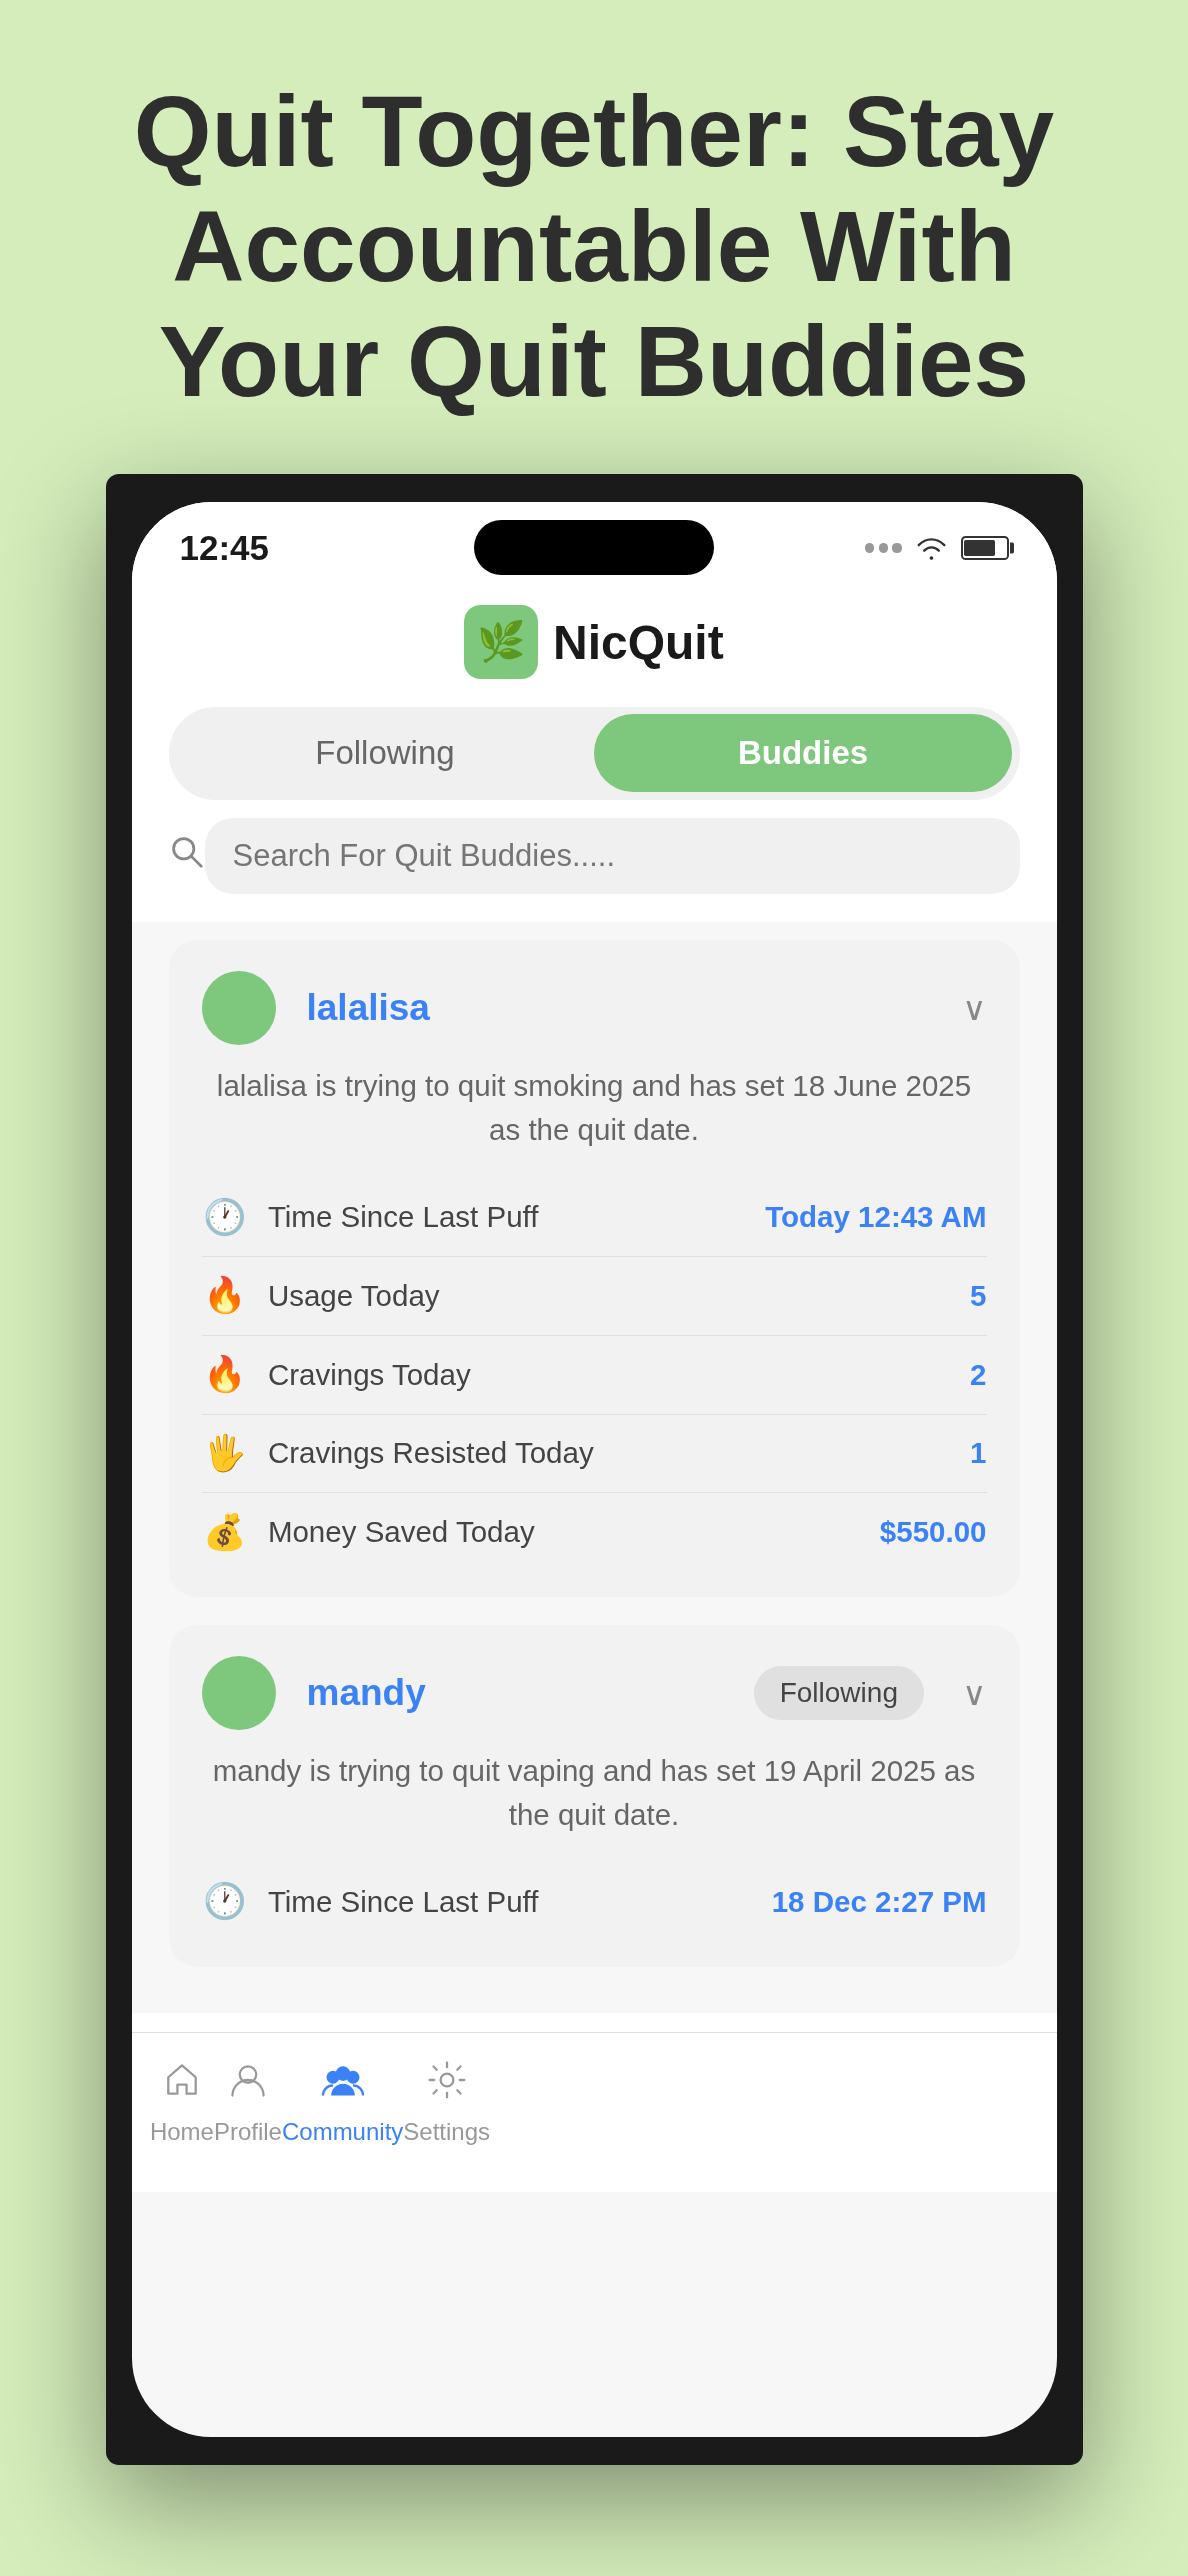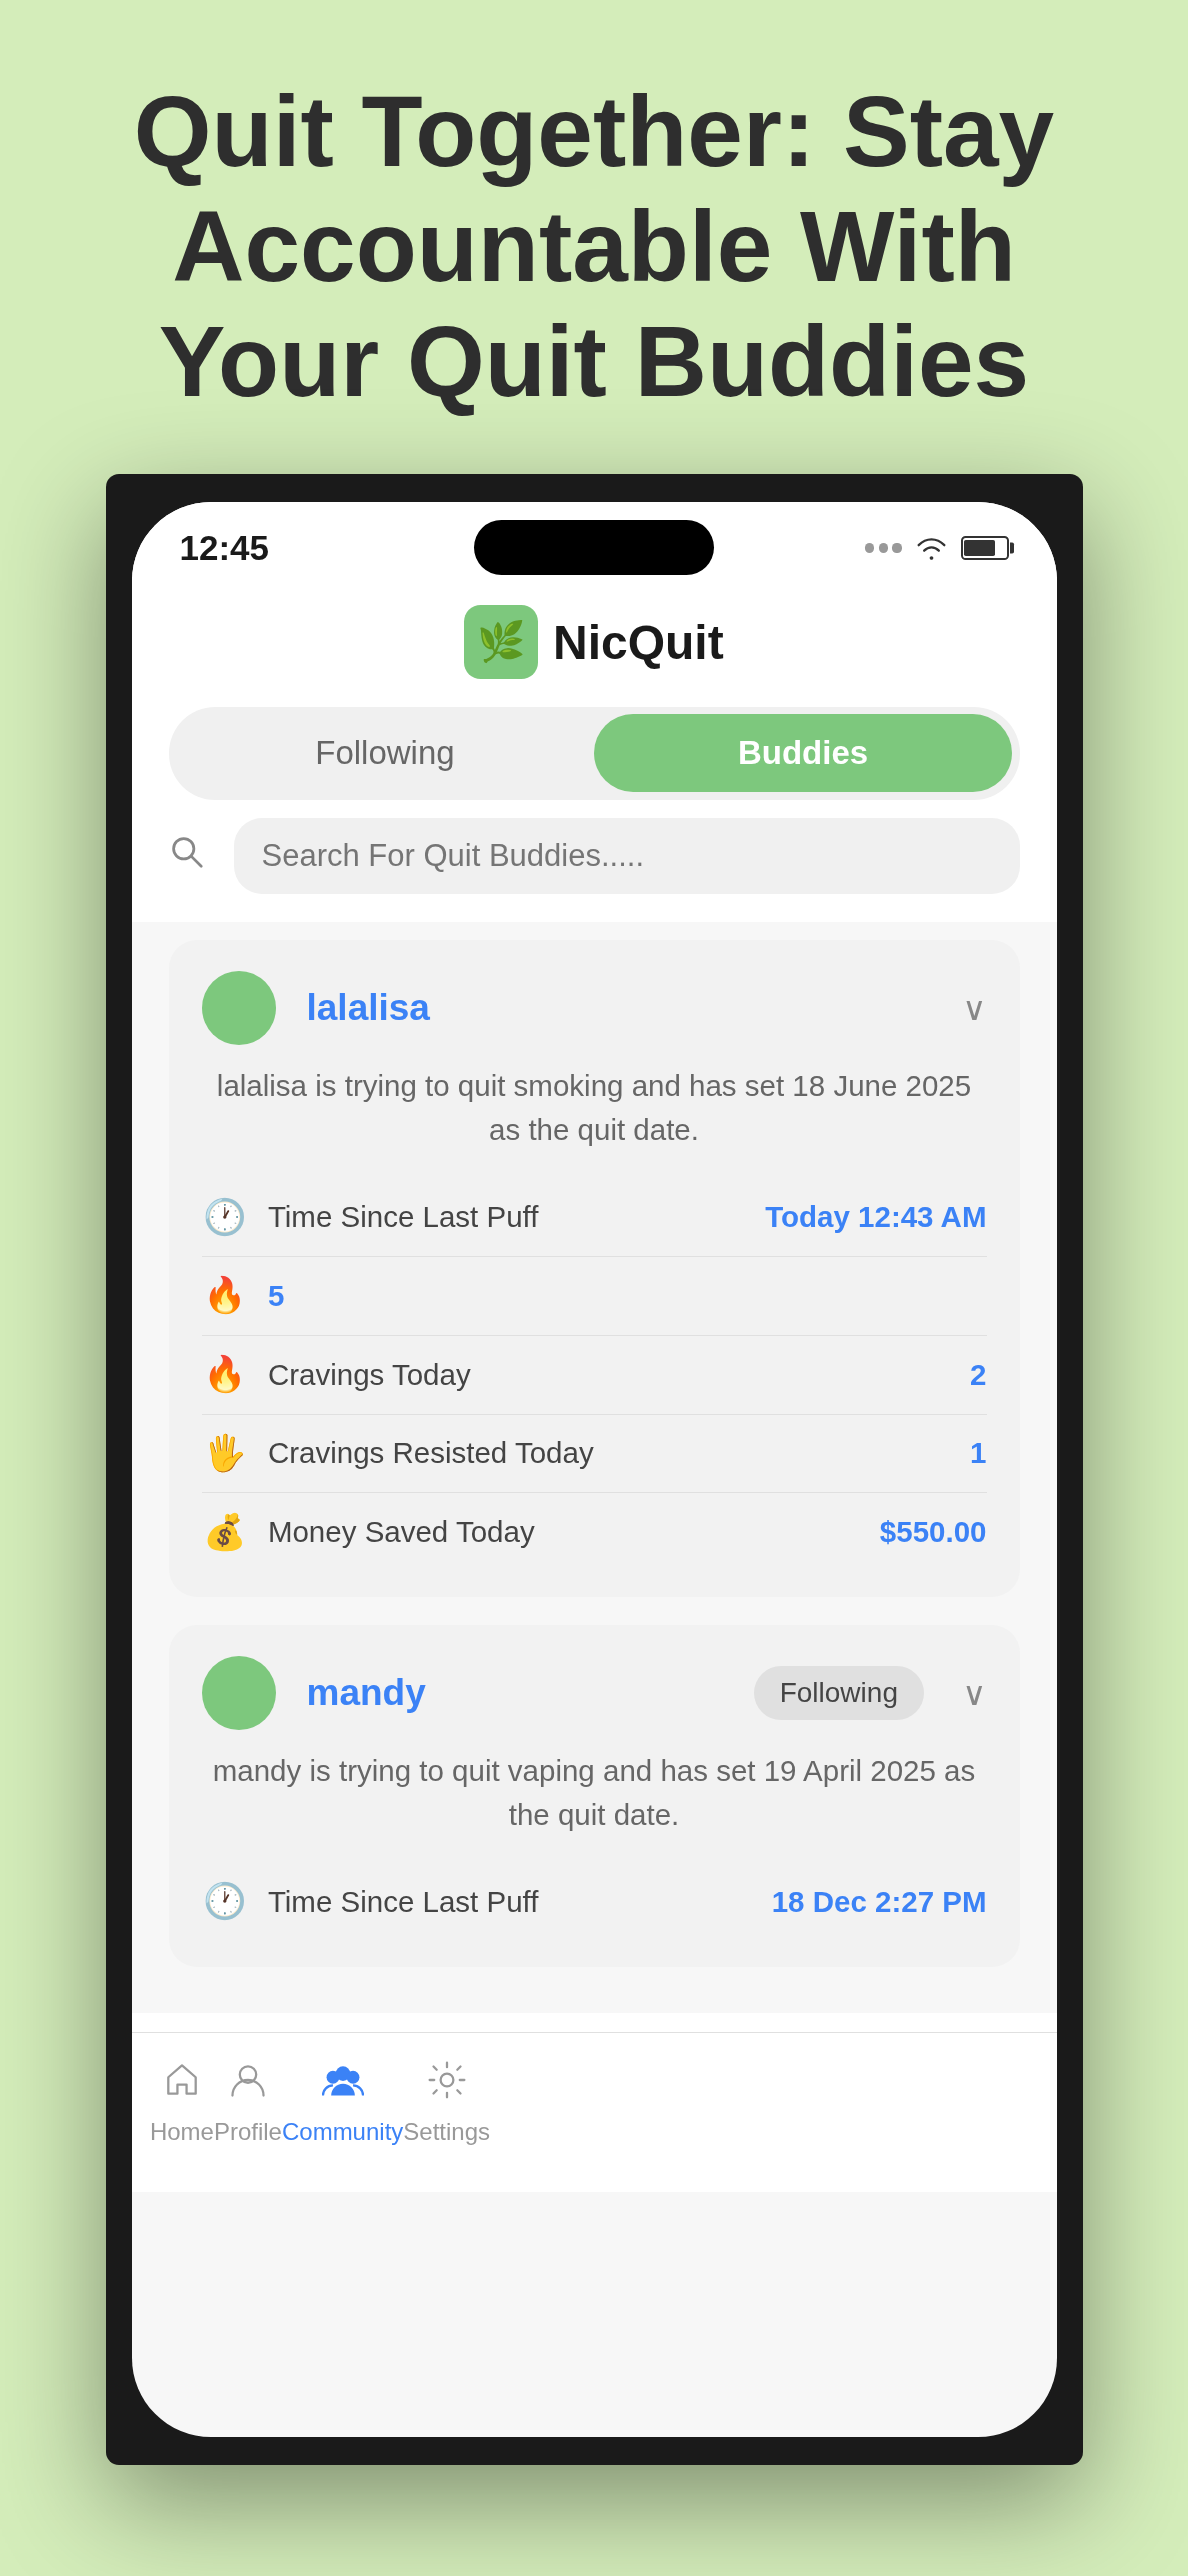--- a/index.html
+++ b/index.html
@@ -169,21 +169,21 @@
       background: #7dc87d;
       color: white;
       font-weight: 600;
     }
 
     
     .search-bar {
       display: flex;
       align-items: center;
       margin: 0 37px 28px;
-      gap: 30px;
+      gap: 1px;
     }
     .search-icon-wrap {
       font-size: 35px;
       color: #888;
     }
     .search-input-field {
       flex: 1;
       background: #f0f0f0;
       border: none;
       border-radius: 28px;
@@ -378,20 +378,21 @@
             lalalisa is trying to quit smoking and has set 18 June 2025 as the quit date.
           </p>
           <div class="stats-list">
             <div class="stat-row">
               <span class="stat-emoji">🕐</span>
               <span class="stat-label">Time Since Last Puff</span>
               <span class="stat-value">Today 12:43 AM</span>
             </div>
             <div class="stat-row">
               <span class="stat-emoji">🔥</span>
+              <span class="stat-label">Usage Today</span>
               <span class="stat-value">5</span>
             </div>
             <div class="stat-row">
               <span class="stat-emoji">🔥</span>
               <span class="stat-label">Cravings Today</span>
               <span class="stat-value">2</span>
             </div>
             <div class="stat-row">
               <span class="stat-emoji">🖐️</span>
               <span class="stat-label">Cravings Resisted Today</span>

